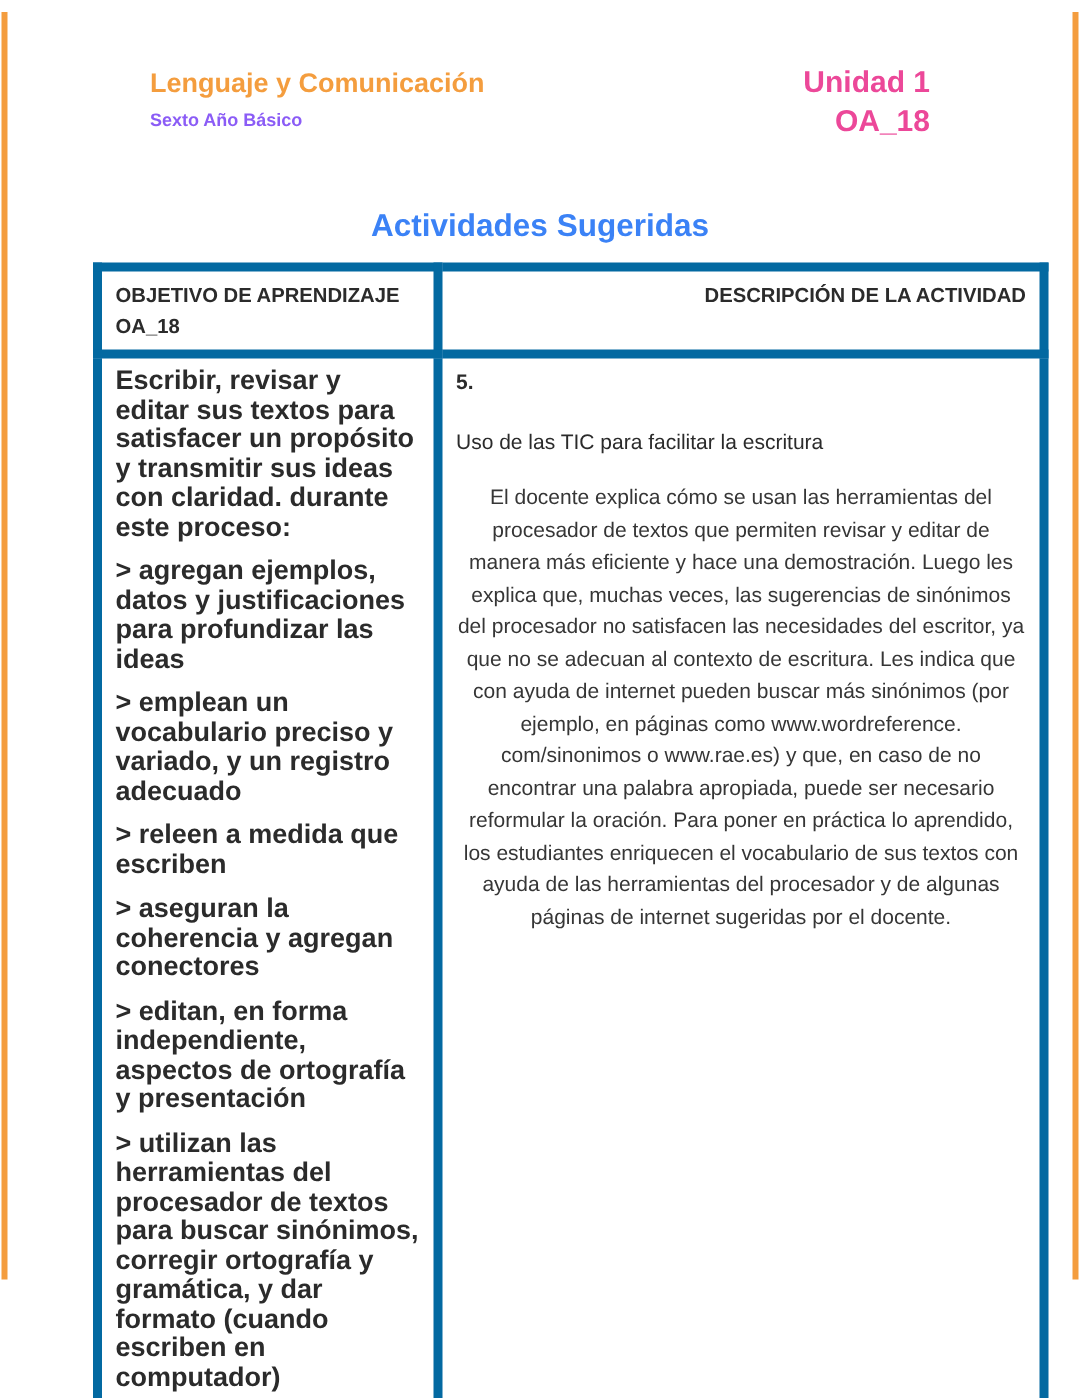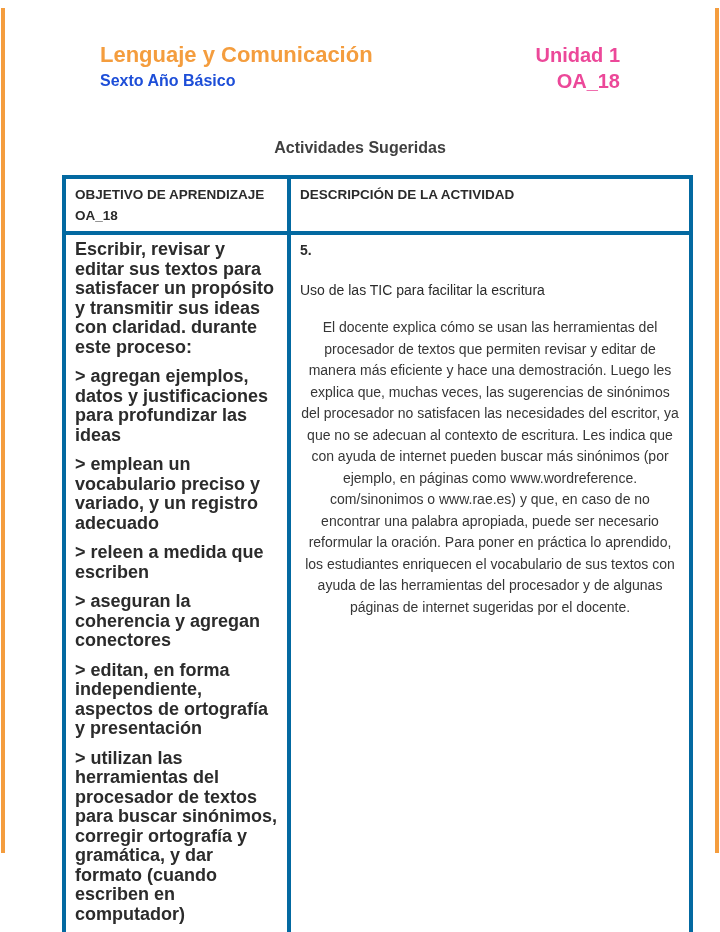--- a/index.html
+++ b/index.html
@@ -29,84 +29,84 @@
   .doc-header {
     position: absolute;
     top: 42px;
     left: 100px;
     right: 100px;
     display: flex;
     justify-content: space-between;
     align-items: flex-start;
   }
   .doc-header .subject {
-    font-size: 22px;
+    font-size: 18px;
     font-weight: bold;
     color: #f49d3e;
     line-height: 26px;
     text-align: center;
   }
   .doc-header .grade {
-    font-size: 16px;
+    font-size: 12px;
     font-weight: bold;
-    color: #1d4ed8;
+    color: #8b5cf6;
     line-height: 25px;
   }
   .doc-header .head-right {
     text-align: right;
   }
   .doc-header .unit,
   .doc-header .oa {
     font-size: 20px;
     font-weight: bold;
     color: #ec4899;
     line-height: 26px;
   }
 
   .section-title {
     position: absolute;
     top: 139px;
     left: 0;
     width: 100%;
     margin: 0;
     text-align: center;
-    font-size: 16px;
+    font-size: 21px;
     font-weight: bold;
-    color: #404040;
+    color: #3b82f6;
   }
 
   table.activity-table {
     position: absolute;
     top: 175px;
     left: 62px;
     width: 583px;
     border-collapse: collapse;
     table-layout: fixed;
   }
   table.activity-table th,
   table.activity-table td {
-    border: 4px solid #0369a1;
+    border: 6px solid #0369a1;
     vertical-align: top;
     padding: 5px 9px;
   }
   th.col-objective { width: 203px; }
   th.col-description { width: 380px; }
 
   table.activity-table th {
     height: 38px;
     font-size: 13.5px;
     line-height: 21px;
     color: #2b2b2b;
   }
   th.col-objective {
     text-align: left;
     font-weight: bold;
   }
   th.col-description {
-    text-align: left;
+    text-align: right;
     font-weight: bold;
   }
 
   td.objective-cell {
     height: 592px;
     font-size: 18px;
     font-weight: bold;
     line-height: 19.5px;
     color: #2b2b2b;
   }

